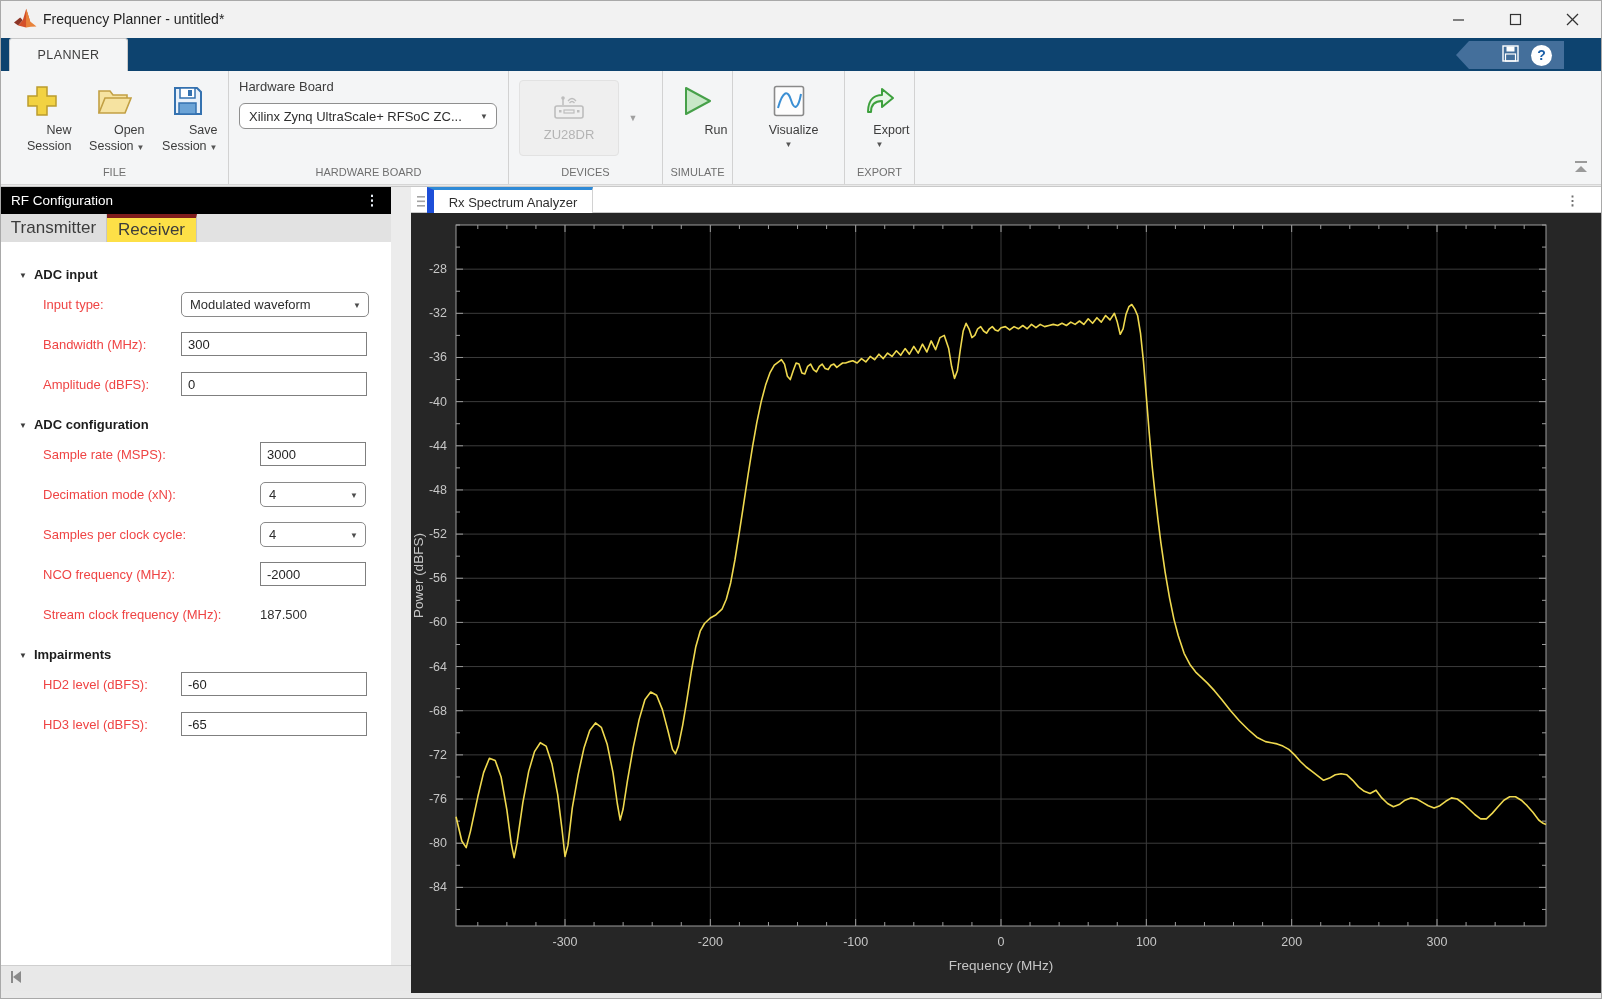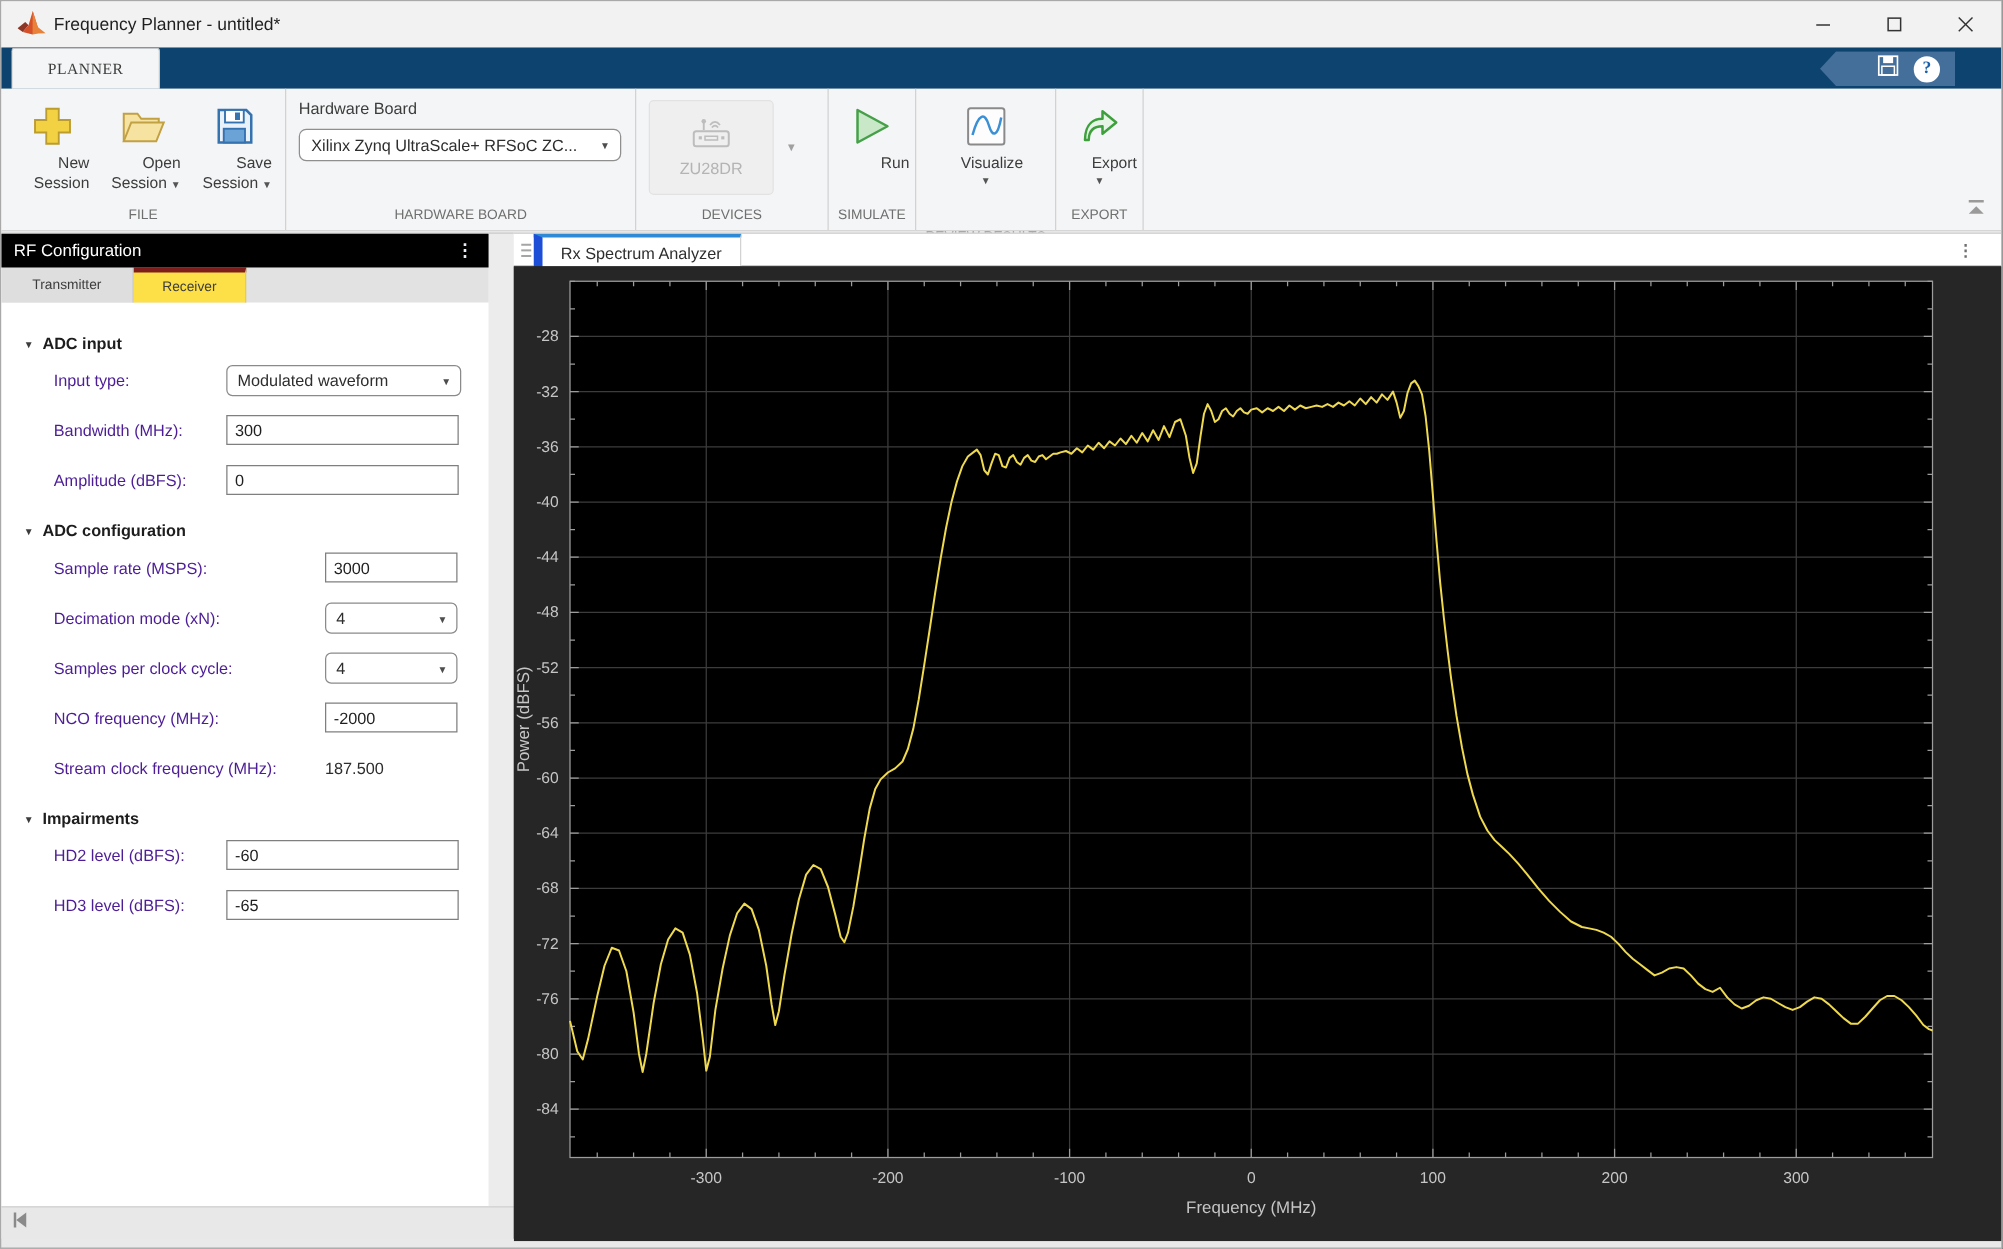--- a/index.html
+++ b/index.html
@@ -8,21 +8,21 @@
          border:1px solid #a9a9a9; }
 
   
   .titlebar { position:absolute; left:0; top:0; right:0; height:37px; background:#f2f2f2; }
   .titlebar .logo { position:absolute; left:13px; top:7px; }
   .titlebar .title { position:absolute; left:42px; top:0; line-height:37px; font-size:14px; color:#1f1f1f; }
   .win-btns { position:absolute; right:0; top:0; height:37px; display:flex; }
   .win-btn { width:57px; height:37px; display:flex; align-items:center; justify-content:center; }
 
   
-  .ribbon-tabs { position:absolute; left:0; top:37px; right:0; height:33px; background:#0d436f;font-family:Liberation Serif, serif; }
+  .ribbon-tabs { position:absolute; left:0; top:37px; right:0; height:33px; background:#0d436f; }
   .planner-tab { position:absolute; left:8px; top:0; height:33px; width:119px; background:#f4f5f6;
                  color:#3d3d3d; font-size:12.5px; letter-spacing:.4px; display:flex; align-items:center;
                  justify-content:center; border:1px solid #c9c9c9; border-bottom:none; border-radius:3px 3px 0 0; }
   .quick-access { position:absolute; right:37px; top:3px; height:28px; width:108px; background:#446f9b;
                   clip-path:polygon(13px 0, 100% 0, 100% 100%, 13px 100%, 0 50%);
                   display:flex; align-items:center; justify-content:flex-end; gap:12px; padding:0 12px 0 0; }
   .qa-help { width:21px; height:21px; border-radius:50%; background:#fff; color:#1b5fa8; font-weight:bold;
              font-size:14px; display:flex; align-items:center; justify-content:center; }
 
   
@@ -46,29 +46,29 @@
   .device-caret { width:28px; height:76px; margin-top:9px; display:flex; align-items:center; justify-content:center;
                   color:#a0a0a0; font-size:9px; }
   .vcaret-below { font-size:8px; color:#555; text-align:center; margin-top:2px; }
   .collapse-arrow { position:absolute; right:12px; bottom:6px; }
 
   
   .left-panel { position:absolute; left:0; top:185px; width:390px; bottom:33px; background:#fff; border-top:1px solid #c9c9c9; }
   .panel-header { height:27px; background:#000000; color:#fff; font-size:13.5px; line-height:27px; padding-left:10px; position:relative; }
   .panel-header .kebab { position:absolute; right:12px; top:0; color:#e8eef5; font-size:14px; line-height:27px; font-weight:bold; }
   .panel-tabs { height:28px; background:#e2e2e2; display:flex; }
-  .ptab { height:28px; display:flex; align-items:center; justify-content:center; font-size:11px; color:#3c3c3c;
+  .ptab { height:28px; display:flex; align-items:center; justify-content:center; font-size:17px; color:#3c3c3c;
           border-right:1px solid #c6c6c6; background:#dedede; }
   .ptab.t1 { width:106px; }
   .ptab.t2 { width:90px; background:#fde047; border-top:4px solid #7f1d1d; }
   .form { font-size:13px; color:#2e2e2e; padding-top:12px; }
   .sec-head { margin:13px 0 2px 18px; font-weight:bold; color:#1d1d1d; font-size:13px; }
   .sec-head .tri { display:inline-block; font-size:8px; color:#3c3c3c; margin-right:7px; vertical-align:1px; }
   .frow { display:flex; align-items:center; height:40px; padding-left:42px; }
-  .flabel { color:#4c1d95; }
+  .flabel { color:#ef4444; }
   .w1 .flabel { width:138px; }
   .w2 .flabel { width:217px; }
   .tinput { height:24px; border:1px solid #7f7f7f; padding:0 6px; font-family:"Liberation Sans",sans-serif;
             font-size:13px; color:#1f1f1f; background:#fff; }
   .tinput.wide { width:186px; }
   .tinput.narrow { width:106px; }
   .dropdown { height:25px; border:1px solid #8a8a8a; border-radius:5px; background:#fff; display:flex;
               align-items:center; padding:0 22px 0 8px; position:relative; font-size:13px; color:#2e2e2e; }
   .dropdown.wide { width:188px; }
   .dropdown.narrow { width:106px; }

